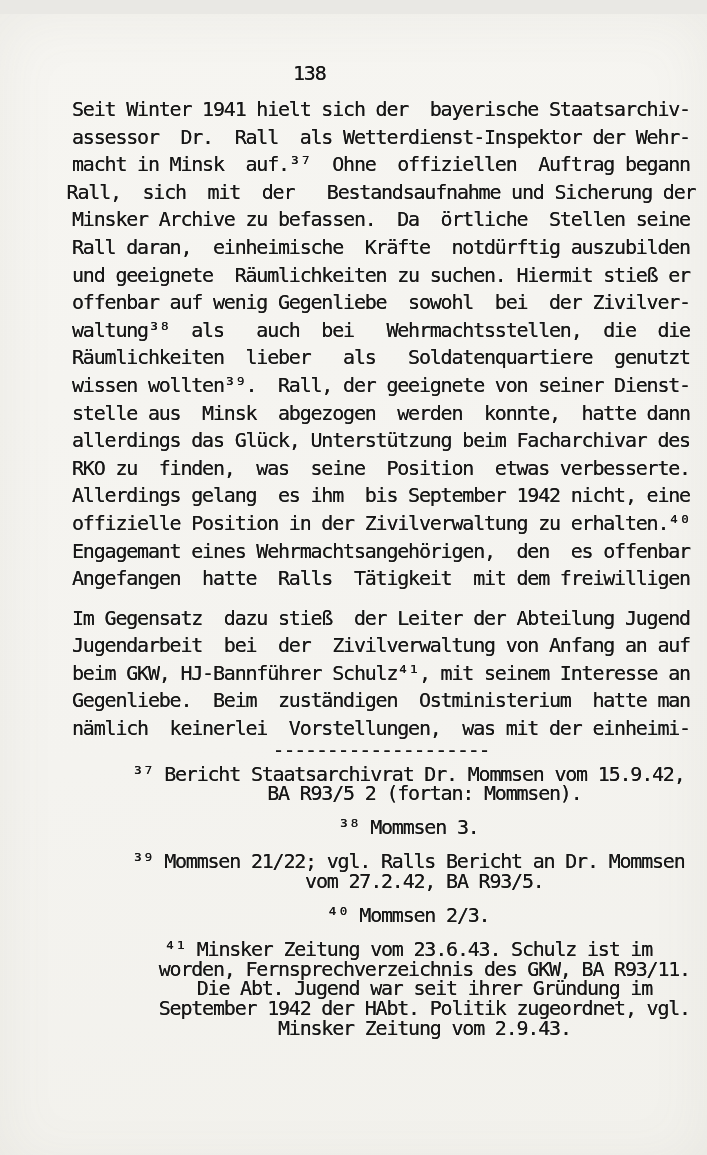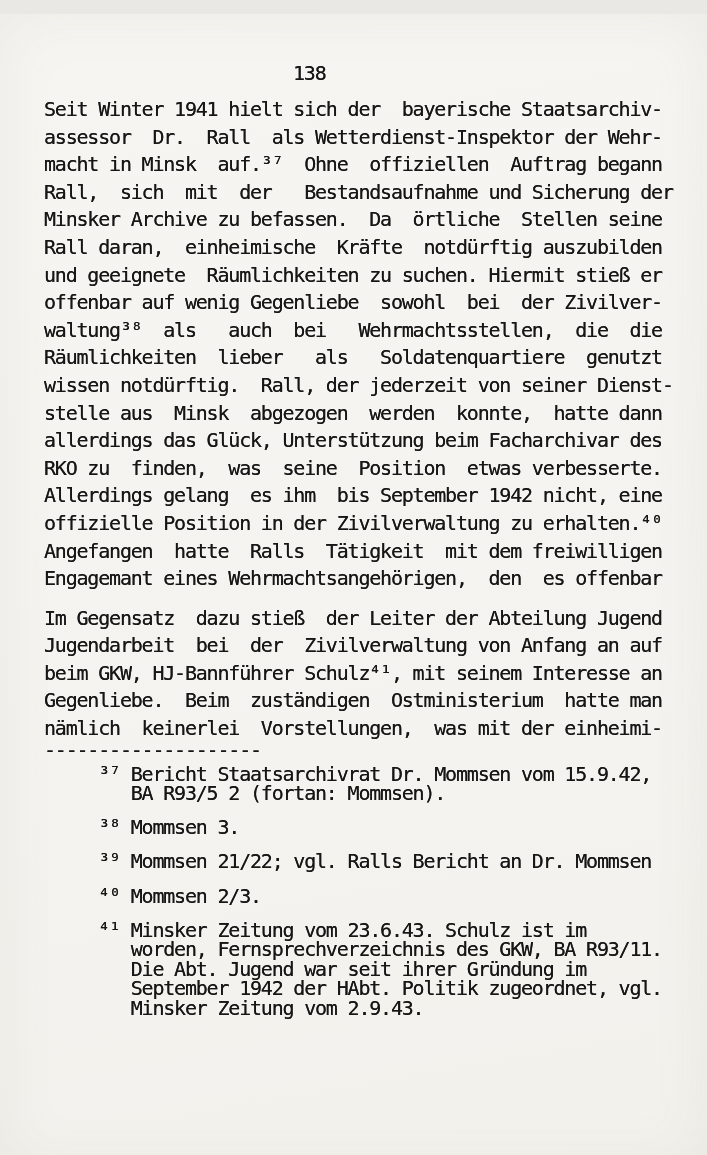--- a/index.html
+++ b/index.html
@@ -28,23 +28,24 @@
     text-shadow: 0 0 0.6px rgba(22,22,22,0.85);
   }
   .page-number {
     position: absolute;
     top: 48px;
     left: 293px;
     line-height: 22px;
   }
   .content {
     position: absolute;
-    left: 44px;
+    left: 61px;
     top: 82px;
     width: 640px;
+    text-align: center;
   }
   .para .line {
     line-height: 27.6px;
   }
   .para-gap {
     margin-top: 12px;
   }
   .separator {
     line-height: 14px;
     margin-top: 0;
@@ -70,28 +71,28 @@
         <div class="line txt">Seit Winter 1941 hielt sich der  bayerische Staatsarchiv-</div>
         <div class="line txt">assessor  Dr.  Rall  als Wetterdienst-Inspektor der Wehr-</div>
         <div class="line txt">macht in Minsk  auf.³⁷  Ohne  offiziellen  Auftrag begann</div>
         <div class="line txt">Rall,  sich  mit  der   Bestandsaufnahme und Sicherung der</div>
         <div class="line txt">Minsker Archive zu befassen.  Da  örtliche  Stellen seine</div>
         <div class="line txt">Rall daran,  einheimische  Kräfte  notdürftig auszubilden</div>
         <div class="line txt">und geeignete  Räumlichkeiten zu suchen. Hiermit stieß er</div>
         <div class="line txt">offenbar auf wenig Gegenliebe  sowohl  bei  der Zivilver-</div>
         <div class="line txt">waltung³⁸  als   auch  bei   Wehrmachtsstellen,  die  die</div>
         <div class="line txt">Räumlichkeiten  lieber   als   Soldatenquartiere  genutzt</div>
-        <div class="line txt">wissen notdürftig.  Rall, der jederzeit von seiner Dienst-</div>
+        <div class="line txt">wissen wollten³⁹.  Rall, der geeignete von seiner Dienst-</div>
         <div class="line txt">stelle aus  Minsk  abgezogen  werden  konnte,  hatte dann</div>
         <div class="line txt">allerdings das Glück, Unterstützung beim Facharchivar des</div>
         <div class="line txt">RKO zu  finden,  was  seine  Position  etwas verbesserte.</div>
         <div class="line txt">Allerdings gelang  es ihm  bis September 1942 nicht, eine</div>
         <div class="line txt">offizielle Position in der Zivilverwaltung zu erhalten.⁴⁰</div>
+        <div class="line txt">Engagemant eines Wehrmachtsangehörigen,  den  es offenbar</div>
         <div class="line txt">Angefangen  hatte  Ralls  Tätigkeit  mit dem freiwilligen</div>
-        <div class="line txt">Engagemant eines Wehrmachtsangehörigen,  den  es offenbar</div>
       </div>
 
     <div class="para para-gap">
         <div class="line txt">Im Gegensatz  dazu stieß  der Leiter der Abteilung Jugend</div>
         <div class="line txt">Jugendarbeit  bei  der  Zivilverwaltung von Anfang an auf</div>
         <div class="line txt">beim GKW, HJ-Bannführer Schulz⁴¹, mit seinem Interesse an</div>
         <div class="line txt">Gegenliebe.  Beim  zuständigen  Ostministerium  hatte man</div>
         <div class="line txt">nämlich  keinerlei  Vorstellungen,  was mit der einheimi-</div>
       </div>
 
@@ -100,20 +101,21 @@
     <div class="footnotes">
       <div class="footnote">
           <div class="line txt">     ³⁷ Bericht Staatsarchivrat Dr. Mommsen vom 15.9.42,</div>
           <div class="line txt">        BA R93/5 2 (fortan: Mommsen).</div>
         </div>
       <div class="footnote">
           <div class="line txt">     ³⁸ Mommsen 3.</div>
         </div>
       <div class="footnote">
           <div class="line txt">     ³⁹ Mommsen 21/22; vgl. Ralls Bericht an Dr. Mommsen</div>
+          <div class="line txt">        vom 27.2.42, BA R93/5.</div>
         </div>
       <div class="footnote">
           <div class="line txt">     ⁴⁰ Mommsen 2/3.</div>
         </div>
       <div class="footnote">
           <div class="line txt">     ⁴¹ Minsker Zeitung vom 23.6.43. Schulz ist im</div>
           <div class="line txt">        worden, Fernsprechverzeichnis des GKW, BA R93/11.</div>
           <div class="line txt">        Die Abt. Jugend war seit ihrer Gründung im</div>
           <div class="line txt">        September 1942 der HAbt. Politik zugeordnet, vgl.</div>
           <div class="line txt">        Minsker Zeitung vom 2.9.43.</div>

